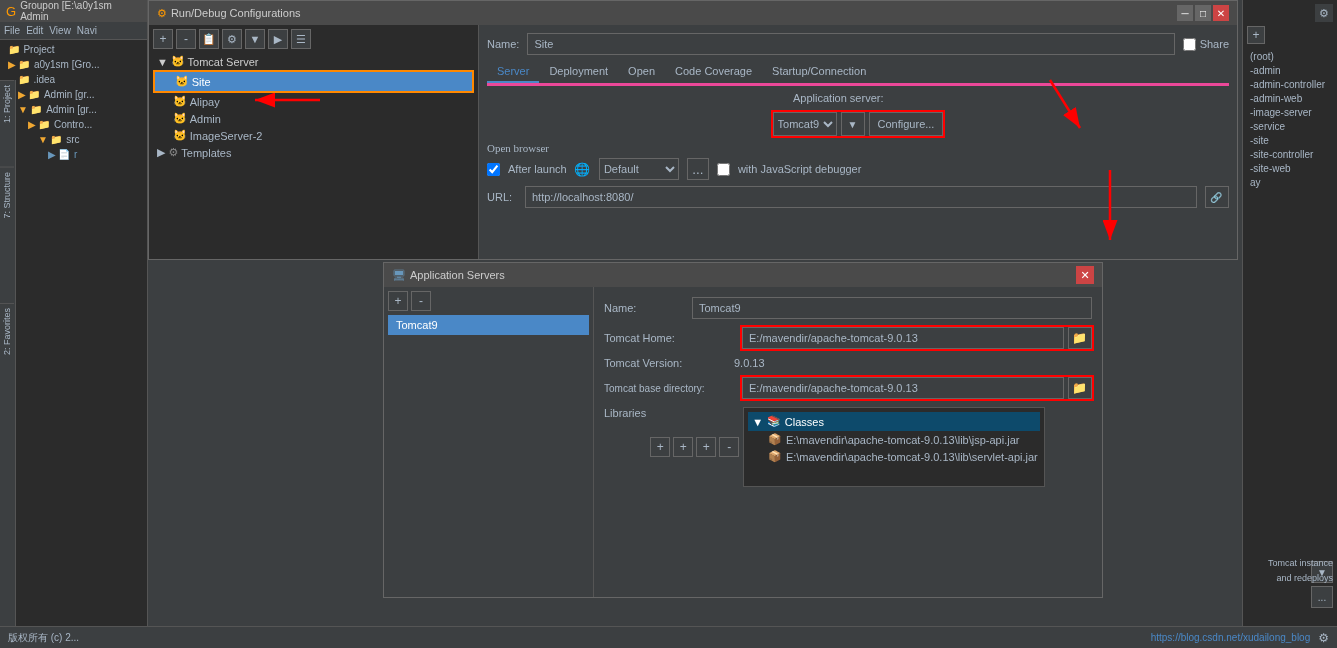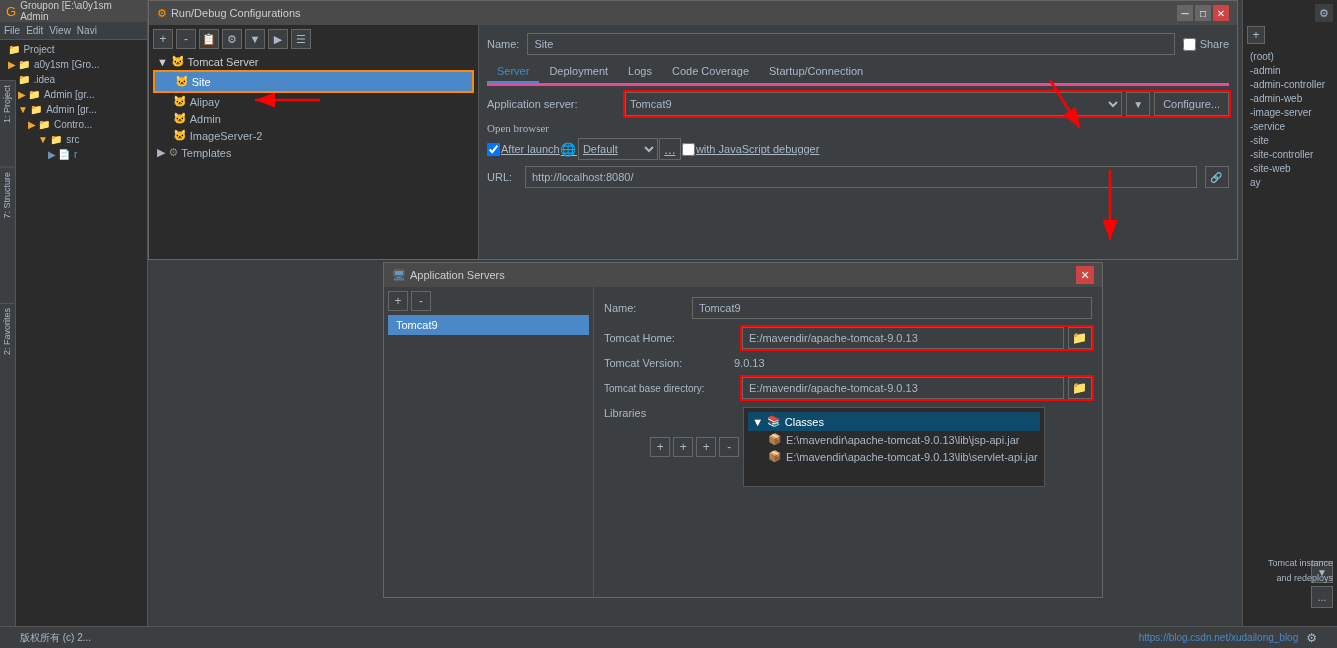--- a/index.html
+++ b/index.html
@@ -141,42 +141,42 @@
           <input type="text" style="flex: 1 1 0%; height: 22px; background: rgb(60, 63, 65); border: 1px solid rgb(102, 102, 102); color: rgb(169, 183, 198); padding: 2px 6px; font-size: 11px;" value="Site">
           <div style="display:flex; align-items:center; gap:4px; margin-left:auto;">
             <input type="checkbox" style="">
             <span style="font-size:11px; color:#a9b7c6;">Share</span>
           </div>
         </div>
 
         <div style="display:flex; gap:0; border-bottom:3px solid #ec4899;">
           <div style="padding:4px 10px; font-size:11px; cursor:pointer; color:#4a88c7; border-bottom:2px solid #4a88c7;">Server</div>
           <div style="padding:4px 10px; font-size:11px; cursor:pointer; color:#a9b7c6;">Deployment</div>
-          <div style="padding:4px 10px; font-size:11px; cursor:pointer; color:#a9b7c6;">Logs</div>
+          <div style="padding:4px 10px; font-size:11px; cursor:pointer; color:#a9b7c6;">Open</div>
           <div style="padding:4px 10px; font-size:11px; cursor:pointer; color:#a9b7c6;">Code Coverage</div>
           <div style="padding:4px 10px; font-size:11px; cursor:pointer; color:#a9b7c6;">Startup/Connection</div>
         </div>
 
-        <div style="display:flex; align-items:center; gap:8px;">
+        <div style="display:flex; align-items:center; gap:8px;flex-direction:column;">
           <span style="font-size:11px; color:#a9b7c6; min-width:130px;">Application server:</span>
 
           <div style="flex:1; display:flex; gap:4px; position:relative;">
             <select style="flex:1; height:24px; background:#3c3f41; border:1px solid #666; color:#a9b7c6; font-size:11px;">
               <option>Tomcat9</option>
             </select>
             <button style="background:#3c3f41; border:1px solid #666; color:#a9b7c6; width:24px; height:24px; cursor:pointer; font-size:10px;">▼</button>
             <button style="background:#3c3f41; border:1px solid #666; color:#a9b7c6; height:24px; padding:0 8px; font-size:11px; cursor:pointer;">Configure...</button>
 
             <div style="position:absolute; left:-2px; top:-2px; right:-2px; bottom:-2px; border:2px solid red; pointer-events:none;"></div>
           </div>
         </div>
 
         <div style="display:flex; flex-direction:column; gap:4px;">
           <span style="font-size:11px; color:#a9b7c6;font-family:Liberation Serif, serif;">Open browser</span>
-          <div style="display:flex; align-items:center; gap:1px;text-decoration:underline;">
+          <div style="display:flex; align-items:center; gap:8px;">
             <input type="checkbox" checked="" style="">
             <span style="font-size:11px; color:#a9b7c6;">After launch</span>
             <span style="color:#f90; font-size:13px;">🌐</span>
             <select style="height:22px; background:#3c3f41; border:1px solid #666; color:#a9b7c6; font-size:11px; min-width:80px;">
               <option>Default</option>
             </select>
             <button style="background:#3c3f41; border:1px solid #666; color:#a9b7c6; width:22px; height:22px; cursor:pointer;">...</button>
             <input type="checkbox" style="">
             <span style="font-size:11px; color:#a9b7c6;">with JavaScript debugger</span>
           </div>
@@ -287,21 +287,21 @@
 
     <div style="position:absolute; bottom:40px; right:4px; display:flex; flex-direction:column; gap:3px;">
       <button style="background:#3c3f41; border:1px solid #666; color:#a9b7c6; width:22px; height:22px; cursor:pointer; font-size:10px;">▼</button>
       <button style="background:#3c3f41; border:1px solid #666; color:#a9b7c6; width:22px; height:22px; cursor:pointer; font-size:10px;">...</button>
     </div>
 
     <div style="position:absolute; bottom:80px; right:4px; font-size:9px; color:#a9b7c6; max-width:90px; text-align:right;">Tomcat instance</div>
     <div style="position:absolute; bottom:65px; right:4px; font-size:9px; color:#a9b7c6; max-width:90px; text-align:left;">and redeploys</div>
   </div>
 
-  <div style="position:absolute; bottom:0; left:0; right:0; height:22px; background:#3c3f41; border-top:1px solid #555; display:flex; align-items:center; padding:0 20px; font-size:10px; z-index:50;">
+  <div style="position:absolute; bottom:0; left:0; right:0; height:22px; background:#3c3f41; border-top:1px solid #555; display:flex; align-items:center; padding:0 8px; font-size:10px; z-index:50;">
     <span style="color:#a9b7c6;">版权所有 (c) 2...</span>
     <span style="margin-left:auto; color:#4a88c7;">https://blog.csdn.net/xudailong_blog</span>
     <button style="background:transparent; border:none; color:#a9b7c6; cursor:pointer; font-size:12px; margin-left:8px;">⚙</button>
   </div>
 
   <svg class="red-arrow-svg" style="position:absolute; left:0; top:0; width:1337px; height:648px; pointer-events:none; z-index:300;">
 
     <defs>
       <marker id="arrowhead" markerWidth="8" markerHeight="6" refX="8" refY="3" orient="auto">
         <polygon points="0 0, 8 3, 0 6" fill="red"></polygon>

